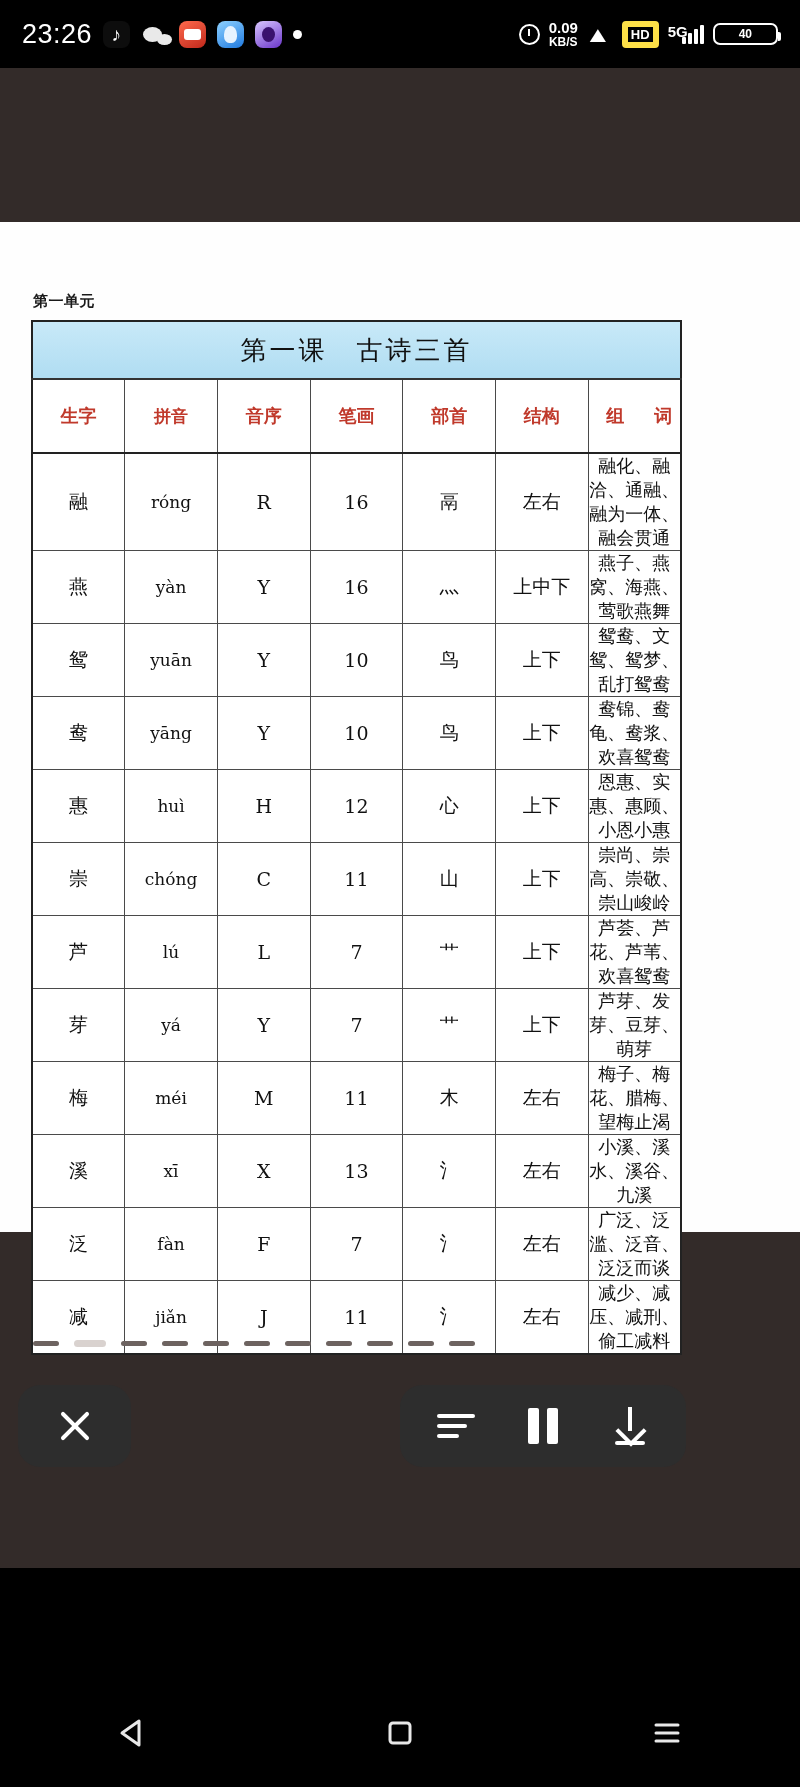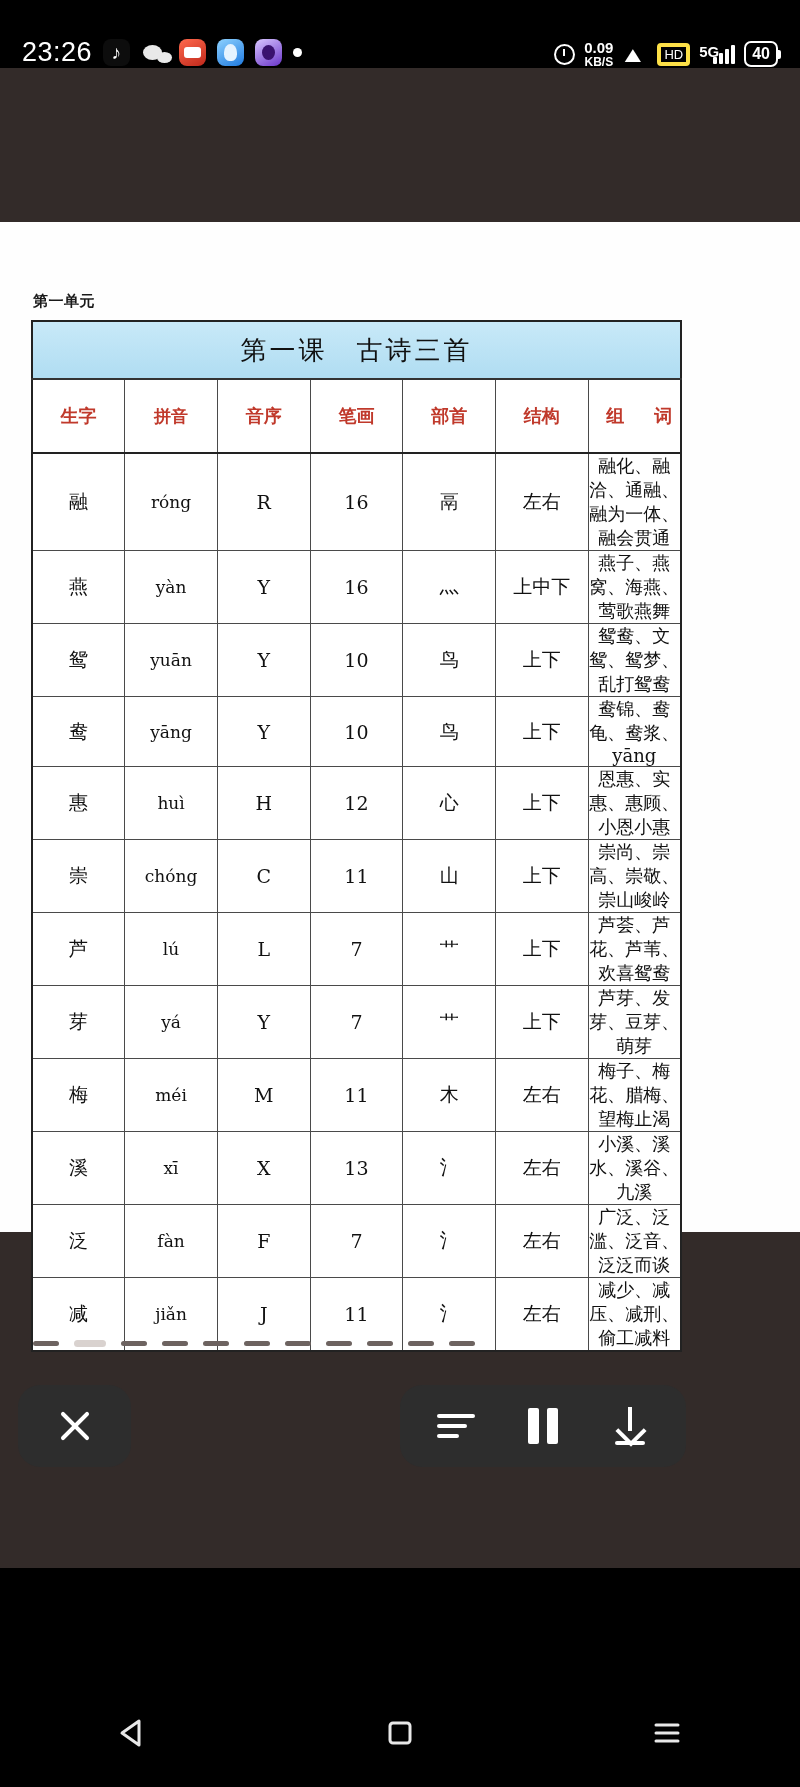--- a/index.html
+++ b/index.html
@@ -8,21 +8,21 @@
     background: #000;
     font-family: "Liberation Sans", "DejaVu Sans", sans-serif;
     overflow: hidden;
   }
   #screen { position: relative; width: 800px; height: 1787px; background: #000; }
 
   
   .statusbar {
     position: absolute; top: 0; left: 0; width: 800px; height: 68px;
     background: #000; color: #fff;
-    display: flex; align-items: flex-end; justify-content: space-between;
+    display: flex; align-items: center; justify-content: space-between;
     padding: 0 22px;
   }
   .sb-left { display: flex; align-items: center; gap: 11px; }
   .sb-time { font-size: 27px; font-weight: 500; letter-spacing: 0.5px; }
   .appicon { width: 27px; height: 27px; border-radius: 8px; display: inline-block;
              position: relative; flex: 0 0 auto; }
   .ic-tiktok { background: #0d0d0d; }
   .ic-tiktok::after { content: "♪"; position: absolute; inset: 0; color: #fff;
      font-size: 19px; line-height: 27px; text-align: center; }
   .ic-wechat { background: transparent; }
@@ -44,30 +44,30 @@
   .alarm-ic { width: 21px; height: 21px; border: 2px solid #fff; border-radius: 50%;
      position: relative; }
   .alarm-ic::before { content: ""; position: absolute; left: 7px; top: 3px;
      width: 2px; height: 7px; background: #fff; }
   .netspeed { display: flex; flex-direction: column; align-items: center;
      line-height: 1.02; font-size: 15px; font-weight: 600; }
   .netspeed .unit { font-size: 12px; font-weight: 600; }
   .wifi-ic { width: 26px; height: 20px; position: relative; }
   .wifi-ic::before { content: "▲"; position: absolute; left: 0; top: -2px;
      font-size: 22px; color: #fff; transform: scaleX(1.25); }
-  .hd-ic { border: 4px solid #fde047; border-radius: 4px; font-size: 13px;
-     font-weight: 400; padding: 1px 3px; line-height: 1; }
+  .hd-ic { border: 6px solid #fde047; border-radius: 4px; font-size: 13px;
+     font-weight: 700; padding: 1px 3px; line-height: 1; }
   .sig-ic { display: flex; align-items: flex-end; gap: 2px; position: relative;
      padding-left: 14px; }
   .sig-ic .g5 { position: absolute; left: 0; top: -2px; font-size: 15px; font-weight: 700; }
   .sig-ic i { display: block; width: 4px; background: #fff; border-radius: 1px; }
   .sig-ic i:nth-child(2){height:7px;} .sig-ic i:nth-child(3){height:11px;}
   .sig-ic i:nth-child(4){height:15px;} .sig-ic i:nth-child(5){height:19px;}
-  .batt { border: 2px solid #fff; border-radius: 7px; padding: 2px 6px;
-     font-size: 16px; font-weight: 600; position: relative; }
+  .batt { border: 2px solid #fff; border-radius: 7px; padding: 2px 24px;
+     font-size: 12px; font-weight: 600; position: relative; }
   .batt::after { content: ""; position: absolute; right: -5px; top: 7px;
      width: 3px; height: 9px; background: #fff; border-radius: 0 2px 2px 0; }
 
   
   .viewer-top { position: absolute; top: 68px; left: 0; width: 800px; height: 154px;
      background: #332b29; }
   .page-white { position: absolute; top: 222px; left: 0; width: 800px; height: 1010px;
      background: #fefefe; }
   .viewer-bottom { position: absolute; top: 1232px; left: 0; width: 800px; height: 336px;
      background: #332b29; }
@@ -222,21 +222,21 @@
         <td class="col-jiegou">上下</td>
         <td class="col-cizu">鸳鸯、文鸳、鸳梦、乱打鸳鸯</td>
       </tr>
       <tr class="body-row">
         <td class="col-hanzi">鸯</td>
         <td class="col-pinyin">yāng</td>
         <td class="col-yinxu">Y</td>
         <td class="col-bihua">10</td>
         <td class="col-bushou">鸟</td>
         <td class="col-jiegou">上下</td>
-        <td class="col-cizu">鸯锦、鸯龟、鸯浆、yāng</td>
+        <td class="col-cizu">鸯锦、鸯龟、鸯浆、欢喜鸳鸯</td>
       </tr>
       <tr class="body-row">
         <td class="col-hanzi">惠</td>
         <td class="col-pinyin">huì</td>
         <td class="col-yinxu">H</td>
         <td class="col-bihua">12</td>
         <td class="col-bushou">心</td>
         <td class="col-jiegou">上下</td>
         <td class="col-cizu">恩惠、实惠、惠顾、小恩小惠</td>
       </tr>

